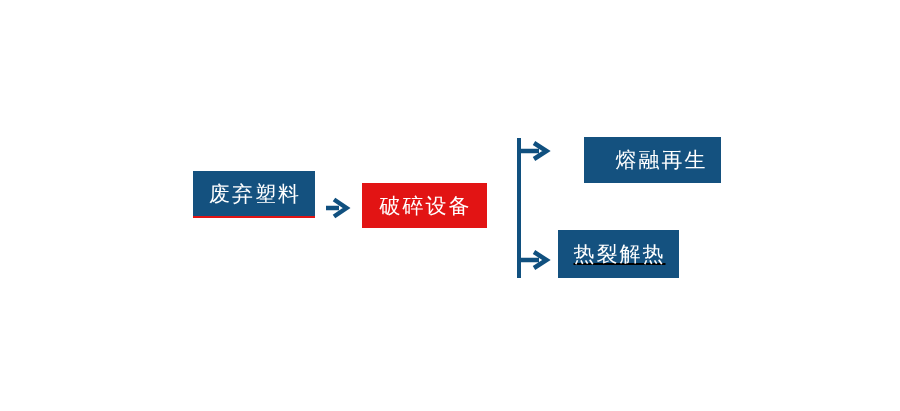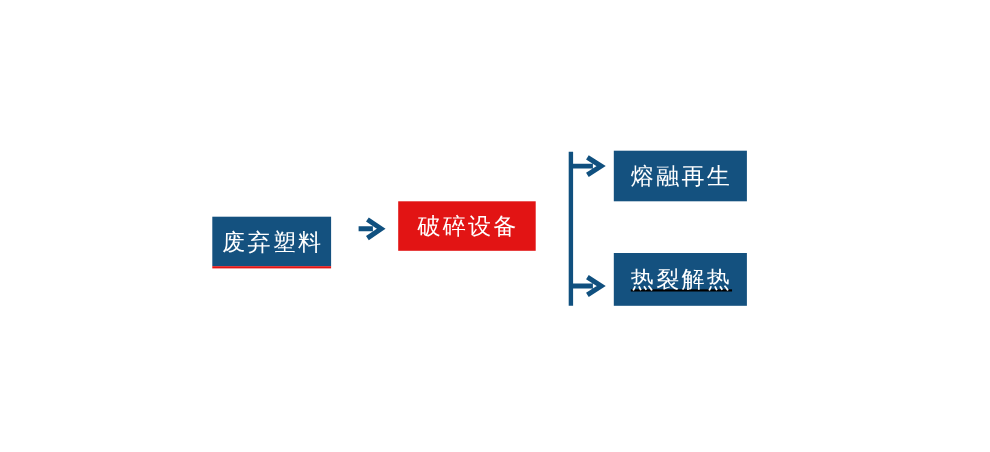--- a/index.html
+++ b/index.html
@@ -35,23 +35,23 @@
   .shaft { stroke-width: 4.5px; }
   .trunk { stroke-width: 4px; }
   .node {
     position: absolute;
     display: flex;
     align-items: center;
     justify-content: center;
   }
   .node-blue { background: var(--node-blue); }
   .node-red  { background: var(--node-red); }
-  .node-source  { left: 193px; top: 197px; width: 108px; height: 45px; text-align: center; }
+  .node-source  { left: 193px; top: 171px; width: 122px; height: 45px; text-align: center; }
   .node-process { left: 362px; top: 183px; width: 125px; height: 45px; }
-  .node-out1    { left: 558px; top: 137px; width: 121px; height: 46px; }
+  .node-out1    { left: 584px; top: 137px; width: 121px; height: 46px; padding-left: 16px; }
   .node-out2    { left: 558px; top: 230px; width: 121px; height: 48px; text-decoration: underline; }
   .node-label {
     color: var(--label-text);
     font-size: 21px;
     font-weight: 300;
     letter-spacing: 2px;
     white-space: nowrap;
     text-indent: 2px;
   }
   .red-underline {

